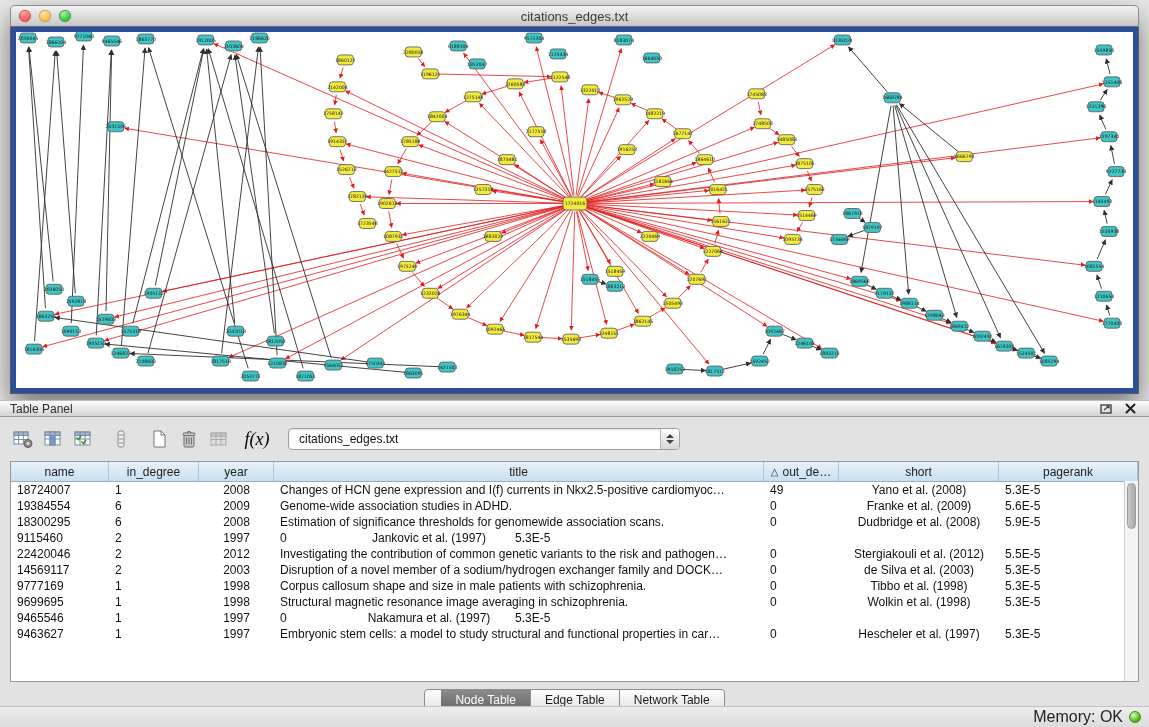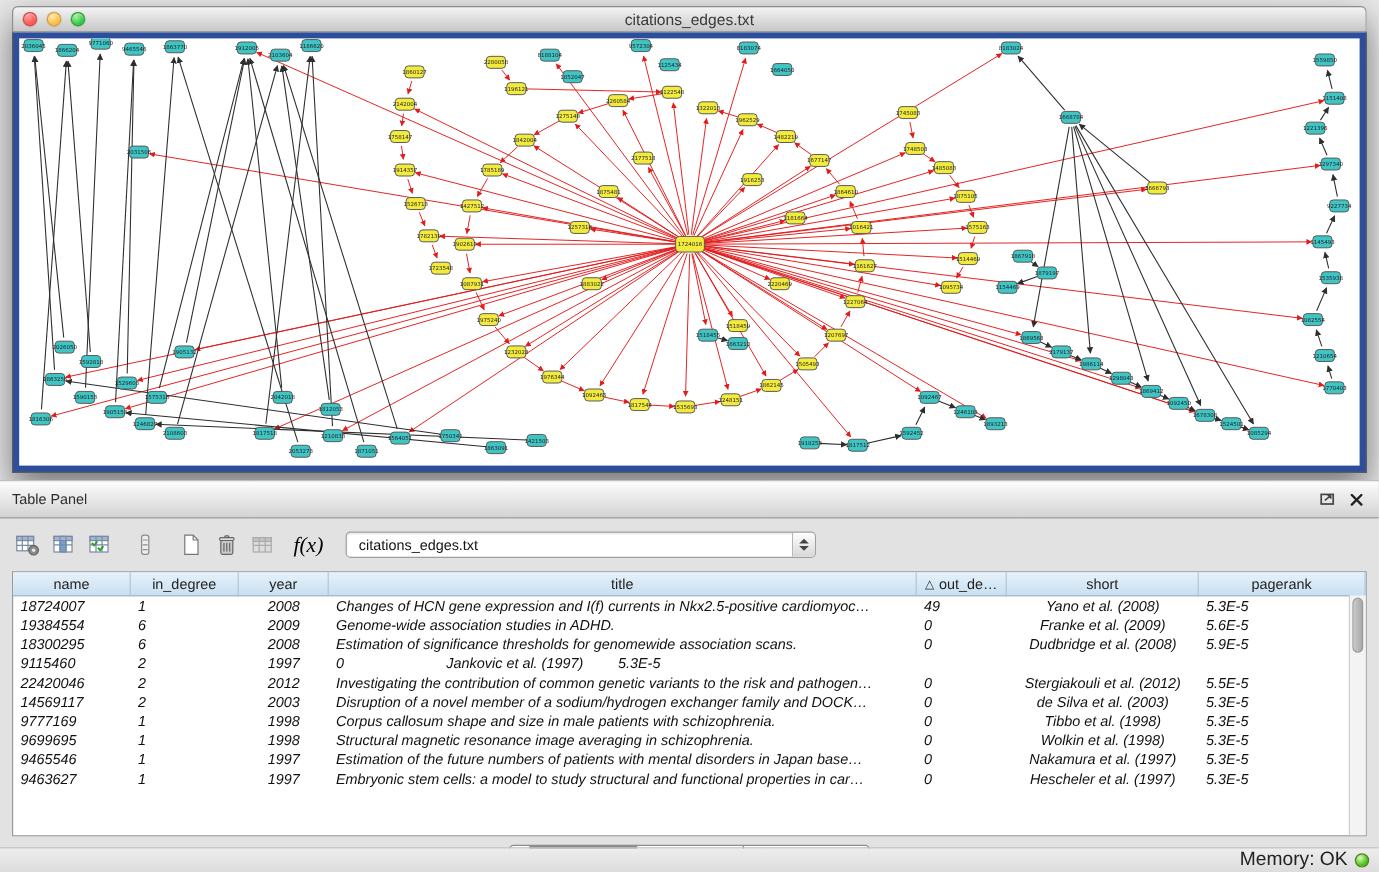--- a/index.html
+++ b/index.html
@@ -20,21 +20,21 @@
   .light.yellow{background:radial-gradient(circle at 35% 30%,#ffe6a8,#fdbc40 65%);border:1px solid #d9a133;box-sizing:border-box;}
   .light.green{background:radial-gradient(circle at 35% 30%,#a7f0a0,#33c748 65%);border:1px solid #2aa32f;box-sizing:border-box;}
   .win-title{font-size:13px;color:#3a3a3a;}
   .view-frame{position:absolute;top:22px;left:0;right:0;bottom:0;background:#2d4f9b;
     padding:5px;box-sizing:border-box;border-left:1px solid #5a5a5a;border-right:1px solid #5a5a5a;border-bottom:1px solid #5a5a5a;}
   .view-canvas{width:100%;height:100%;background:#fff;position:relative;overflow:hidden;}
   .view-canvas svg{position:absolute;left:0;top:0;width:100%;height:100%;}
 
   
   .table-panel{position:absolute;left:0;top:400px;width:1149px;height:306px;background:#e2e2e2;box-sizing:border-box;}
-  .panel-header{height:32px;background:linear-gradient(#fdfdfd,#d3d3d3);
+  .panel-header{height:17px;background:linear-gradient(#fdfdfd,#d3d3d3);
     border-top:1px solid #bdbdbd;border-bottom:1px solid #9a9a9a;
     display:flex;align-items:center;padding:0 10px;box-sizing:border-box;}
   .panel-title{font-size:12px;color:#2c2c2c;flex:1;}
   .panel-hbtn{width:18px;height:16px;display:flex;align-items:center;justify-content:center;margin-left:6px;cursor:default;}
   .panel-body{padding:8px 10px 0 10px;}
   .toolbar{display:flex;align-items:center;height:28px;margin-bottom:8px;}
   .tbtn{width:26px;height:26px;border:none;background:transparent;display:flex;align-items:center;justify-content:center;padding:0;margin-right:4px;}
   .tbtn.gap{margin-left:8px;}
   .fx{font-family:"Liberation Serif",serif;font-style:italic;font-size:18px;color:#000000;}
   .combo{width:392px;height:22px;margin-left:14px;background:#fff;border:1px solid #9f9f9f;border-radius:4px;
@@ -43,21 +43,21 @@
   .combo-step{width:18px;height:20px;border-left:1px solid #b5b5b5;background:linear-gradient(#fefefe,#d7d7d7);
     border-radius:0 3px 3px 0;display:flex;flex-direction:column;align-items:center;justify-content:center;gap:2px;}
   .tri-up{width:0;height:0;border-left:4px solid transparent;border-right:4px solid transparent;border-bottom:4px solid #444;}
   .tri-dn{width:0;height:0;border-left:4px solid transparent;border-right:4px solid transparent;border-top:4px solid #444;}
 
   .table-wrap{height:221px;border:1px solid #9a9a9a;background:#fff;position:relative;box-sizing:border-box;display:flex;flex-direction:column;}
   .thead{display:flex;height:19px;flex:none;background:linear-gradient(#e6f2fb,#c9dff0);border-bottom:1px solid #93afc4;}
   .th{font-size:12px;color:#222;display:flex;align-items:center;justify-content:center;
     border-right:1px solid #aec6d8;box-sizing:border-box;padding:0 4px;overflow:hidden;white-space:nowrap;}
   .th .sort{margin-right:4px;font-size:10px;color:#333;}
-  .tbody{flex:1;overflow:hidden;margin-right:14px;font-style:italic;}
+  .tbody{flex:1;overflow:hidden;margin-right:14px;}
   .tr{display:flex;height:16px;line-height:16px;}
   .td{font-size:12px;color:#111;box-sizing:border-box;padding:0 6px;overflow:hidden;white-space:nowrap;}
   .c0{width:98px;}.c1{width:90px;}.c2{width:75px;text-align:center;}.c3{width:490px;}.c4{width:75px;}.c5{width:160px;}.c6{flex:1;}
   .td.c5{text-align:center;}
   .vscroll{position:absolute;right:0;top:19px;bottom:0;width:14px;background:#f3f3f3;border-left:1px solid #cfcfcf;box-sizing:border-box;}
   .vthumb{position:absolute;left:2px;top:2px;width:9px;height:46px;border-radius:5px;
     background:linear-gradient(90deg,#c9c9c9,#a9a9a9);border:1px solid #9a9a9a;box-sizing:border-box;}
 
   .tabs-row{display:flex;justify-content:center;margin-top:7px;}
   .seg{display:flex;border:1px solid #8d8d8d;border-radius:4px;overflow:hidden;background:linear-gradient(#ffffff,#e2e2e2);box-shadow:0 1px 0 rgba(255,255,255,.6);}
@@ -923,21 +923,20 @@
             <div class="td c2">1998</div>
             <div class="td c3">Structural magnetic resonance image averaging in schizophrenia.</div>
             <div class="td c4">0</div>
             <div class="td c5">Wolkin et al. (1998)</div>
             <div class="td c6">5.3E-5</div>
           </div>
           <div class="tr">
             <div class="td c0">9465546</div>
             <div class="td c1">1</div>
             <div class="td c2">1997</div>
-            <div class="td c3">Estimation of the future numbers of patients with mental disorders in Japan base…</div>
             <div class="td c4">0</div>
             <div class="td c5">Nakamura et al. (1997)</div>
             <div class="td c6">5.3E-5</div>
           </div>
           <div class="tr">
             <div class="td c0">9463627</div>
             <div class="td c1">1</div>
             <div class="td c2">1997</div>
             <div class="td c3">Embryonic stem cells: a model to study structural and functional properties in car…</div>
             <div class="td c4">0</div>

